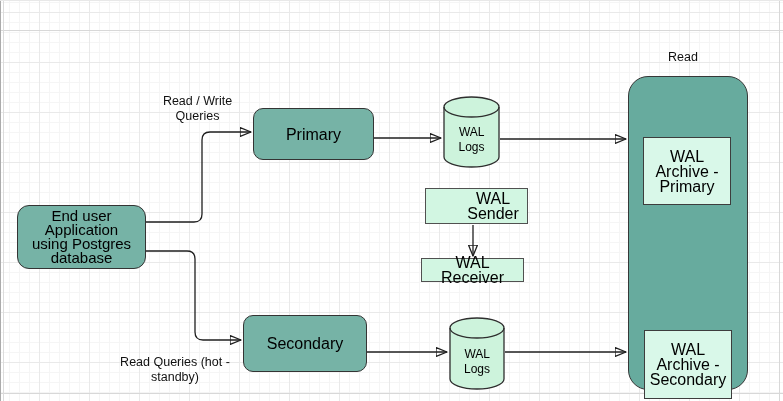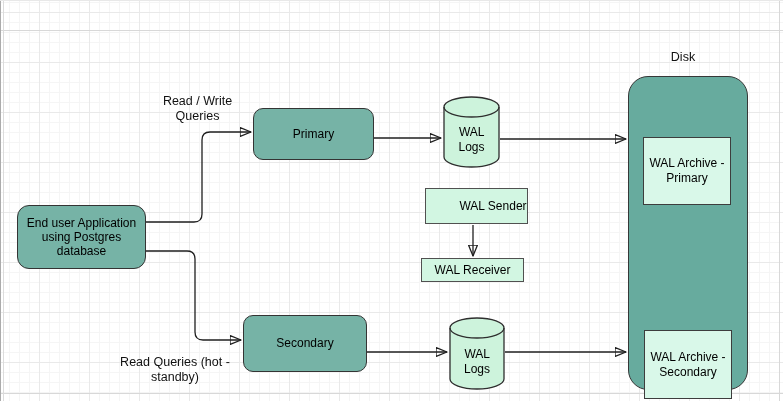--- a/index.html
+++ b/index.html
@@ -12,21 +12,21 @@
       linear-gradient(90deg, #e9e9e9 1px, transparent 1px),
       linear-gradient(#f5f5f5 1px, transparent 1px),
       linear-gradient(90deg, #f5f5f5 1px, transparent 1px);
     background-size:50px 50px,50px 50px,10px 10px,10px 10px;
     background-position:39px 12px,39px 12px,9px 2px,9px 2px;
   }
   .pageline{position:absolute;background:#d8d8d8;}
   .winline{position:absolute;}
   .node{
     position:absolute;display:flex;align-items:center;justify-content:center;
-    text-align:center;font-size:12px;line-height:15px;white-space:pre-line;
+    text-align:center;font-size:16px;line-height:15px;white-space:pre-line;
     box-sizing:border-box;
   }
   .teal{background:#76b3a6;border:1.4px solid #343434;}
   .teal-dark{background:#67ab9e;border:1.5px solid #373737;}
   .mint{background:#d2f6e2;border:1.4px solid #505050;}
   .mint-light{background:#d9f8e9;border:1.3px solid #3d3d3d;margin-top:28px;}
   .r10{border-radius:10px;}
   .r12{border-radius:12px;}
   .r20{border-radius:20px;}
   .freelabel{
@@ -65,23 +65,23 @@
     <path d="M146,222 H194 Q202,222 202,214 V140 Q202,132 210,132 H251" marker-end="url(#ah)"></path>
     <path d="M146,251 H187 Q195,251 195,259 V332 Q195,340 203,340 H241" marker-end="url(#ah)"></path>
     <path d="M374,138 H441" marker-end="url(#ah)"></path>
     <path d="M500,139 H626" marker-end="url(#ah)"></path>
     <path d="M367,352 H447" marker-end="url(#ah)"></path>
     <path d="M505,352 H626" marker-end="url(#ah)"></path>
     <path d="M473,225 V256" marker-end="url(#ah)"></path>
   </svg>
 
   <div class="node teal-dark r20" style="left:628px;top:76px;width:120px;height:314px;"></div>
-  <div class="freelabel" style="left:628px;top:50px;width:110px;">Disk</div>
+  <div class="freelabel" style="left:628px;top:50px;width:110px;">Read</div>
 
-  <div class="node teal r12" style="left:17px;top:205px;width:129px;height:64px;font-size:12px;line-height:14px;">End user Application
+  <div class="node teal r12" style="left:17px;top:205px;width:129px;height:64px;font-size:15px;line-height:14px;">End user Application
 using Postgres database</div>
   <div class="node teal r10" style="left:253px;top:108px;width:121px;height:52px;">Primary</div>
   <div class="node teal r10" style="left:243px;top:315px;width:124px;height:57px;">Secondary</div>
 
   <div class="cylinder" style="left:443px;top:96px;width:57px;height:72px;">
     <svg width="57" height="72" viewBox="0 0 57 72">
       <path d="M1,11 A27.5,10 0 0 1 56,11 L56,61 A27.5,10 0 0 1 1,61 Z" fill="#cdf3dc" stroke="#2e2e2e" stroke-width="1.3"></path>
       <path d="M1,11 A27.5,10 0 0 0 56,11" fill="none" stroke="#2e2e2e" stroke-width="1.3"></path>
     </svg>
     <div class="cyl-label">WAL

